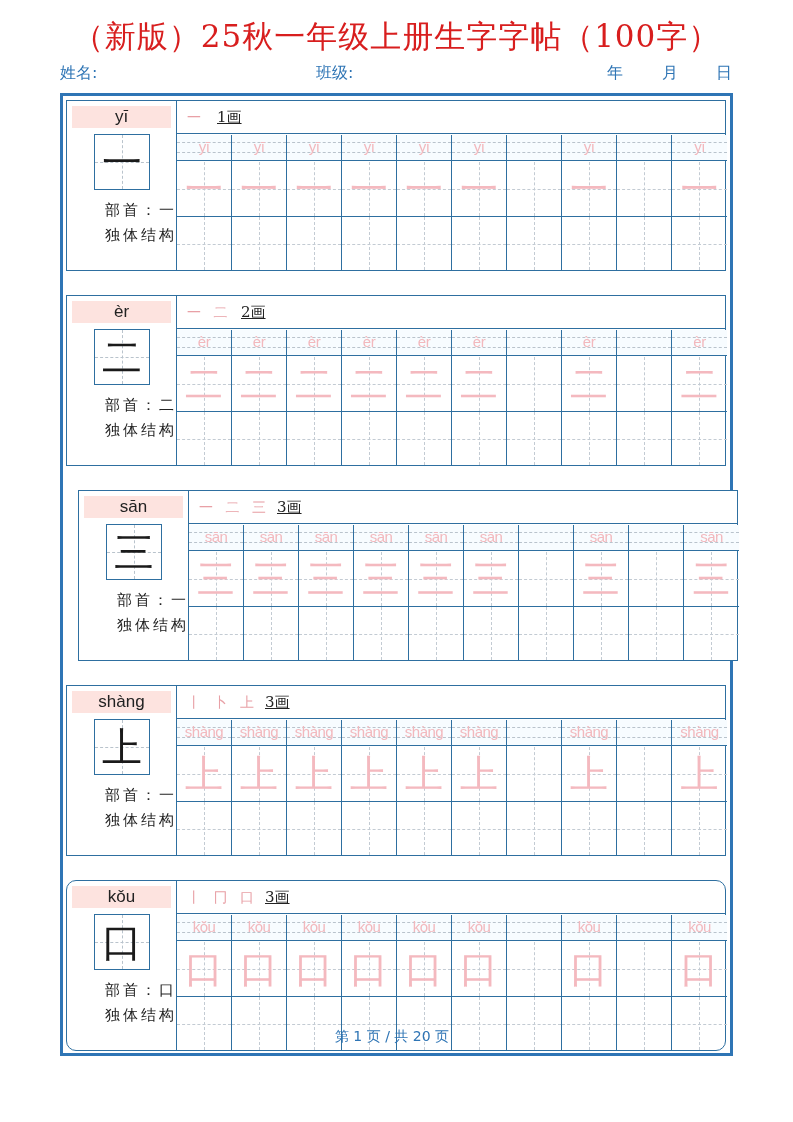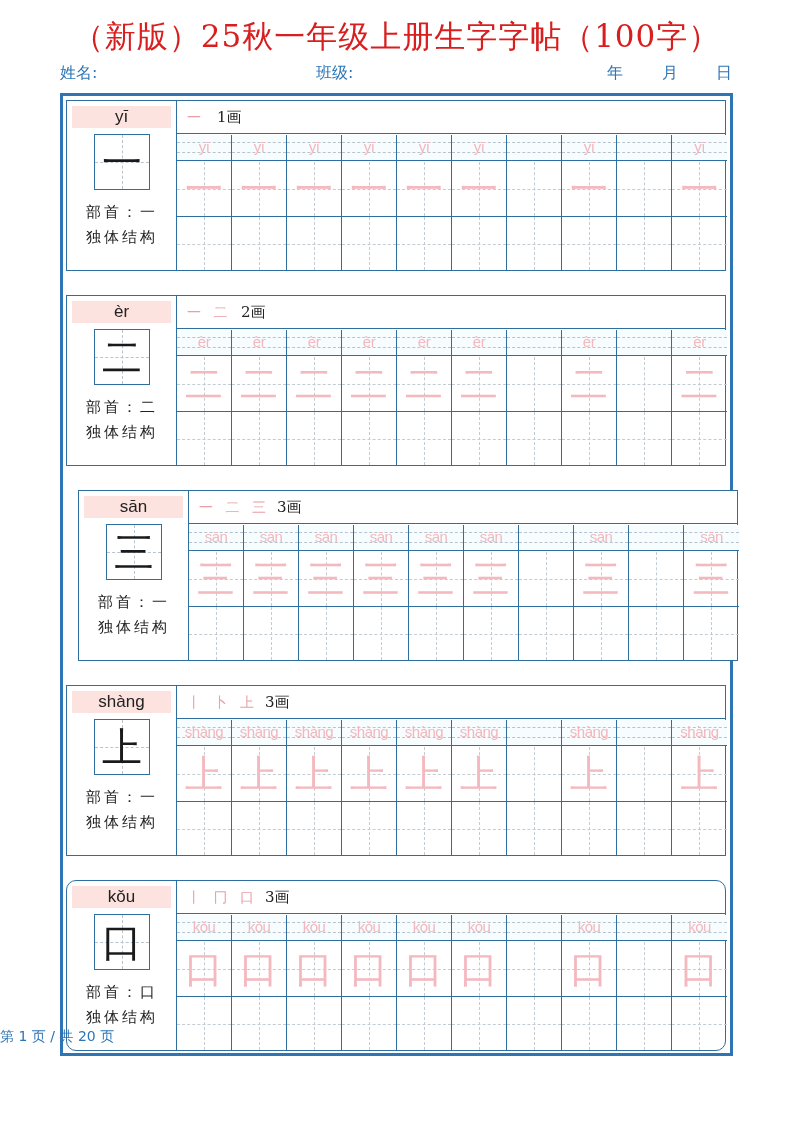--- a/index.html
+++ b/index.html
@@ -46,38 +46,38 @@
   .big-box::after {
     content: ""; position: absolute; top: 27px; left: 0; width: 100%;
     border-top: 1px dashed #b9c3cc;
   }
   .big-char {
     position: absolute; left: 0; top: 0; width: 100%; height: 100%;
     text-align: center; font-size: 40px; line-height: 54px; color: #1a1a1a; z-index: 1;
     font-family: "DejaVu Serif", "Liberation Serif", serif;
   }
   .meta {
-    position: absolute; left: 0; width: 110px; text-align: center;
-    font-family: Liberation Sans, sans-serif;
+    position: absolute; left: 0; width: 110px; text-align: right;
+    font-family: Liberation Mono, monospace;
     font-size: 15px; color: #222; letter-spacing: 3px; line-height: 22px;
   }
   .meta.radical { top: 100px; }
   .meta.structure { top: 125px; }
 
   .right {
     position: absolute; left: 110px; top: 0; width: 548px; height: 169px;
   }
   .stroke-row {
     position: absolute; left: 0; top: 0; width: 548px; height: 33px;
     border-bottom: 1px solid #2e6fa0;
     font-family: "DejaVu Serif", "Liberation Serif", serif;
     line-height: 33px; font-size: 15px;
   }
   .stroke-steps { position: absolute; left: 10px; top: 0; color: #e8a0a6; font-size: 14px; letter-spacing: 4px; }
-  .stroke-count { position: absolute; top: 0; color: #222; font-size: 15px; }
+  .stroke-count { position: absolute; top: 0; color: #222; font-size: 15px; text-decoration: underline; }
 
   .grid { position: absolute; left: 0; top: 34px; width: 548px; height: 135px; }
   .col {
     position: absolute; top: 0; width: 55px; height: 135px;
     border-right: 1px solid #2e6fa0;
   }
   .col:last-child { border-right: none; }
   .py-cell {
     position: absolute; left: 0; top: 0; width: 100%; height: 26px;
     border-bottom: 1px solid #2e6fa0; background: #f7fcff;
@@ -103,21 +103,21 @@
     content: ""; position: absolute; top: 27px; left: 0; width: 100%;
     border-top: 1px dashed #c3cbd3;
   }
   .trace {
     position: absolute; left: 0; top: 0; width: 100%; height: 100%;
     text-align: center; font-size: 38px; line-height: 54px; color: #f4b9bf; z-index: 1;
     font-family: "DejaVu Serif", "Liberation Serif", serif;
   }
 
   .footer {
-    position: absolute; top: 1026px; left: 0; width: 784px; text-align: left;
+    position: absolute; top: 1026px; left: 0; width: 784px; text-align: center;
     font-size: 14px; color: #2f75b5; line-height: 20px;
   }
 </style>
 </head>
 <body>
 
 <div class="title">（新版）25秋一年级上册生字字帖（100字）</div>
 
 <div class="info-row">
   <span style="left:0">姓名:</span>

